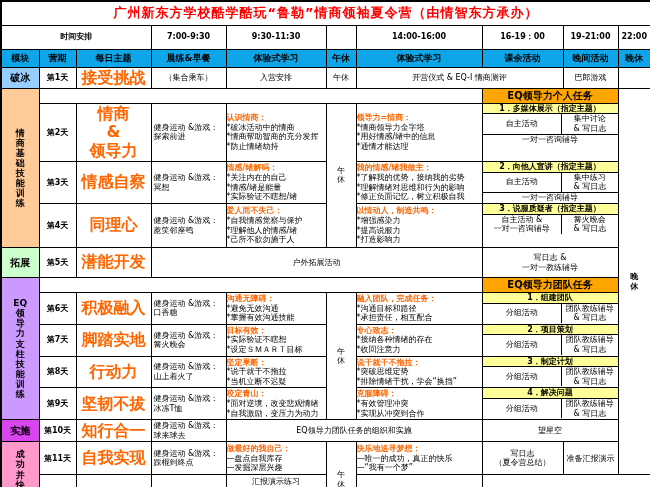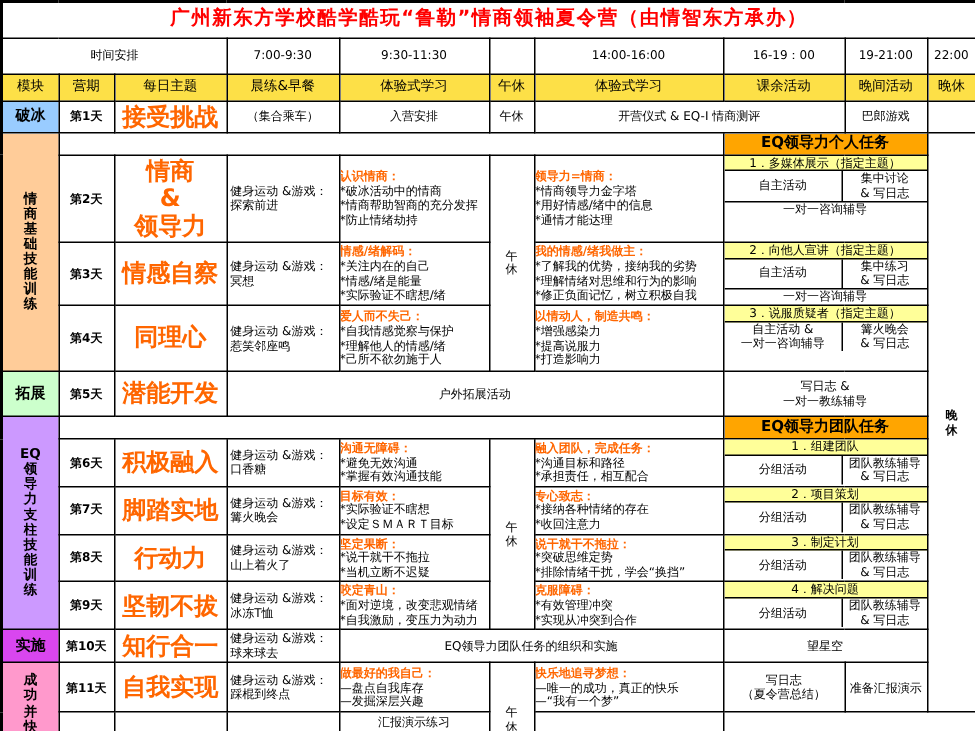--- a/index.html
+++ b/index.html
@@ -2,40 +2,40 @@
 <html><head>
 <meta charset="utf-8">
 <style>
   *{box-sizing:border-box;margin:0;padding:0}
   html,body{background:#fff}
   body{font-family:"DejaVu Sans",sans-serif;width:650px}
   table{border-collapse:collapse;table-layout:fixed;width:650px;border:2px solid #000}
   td{border:1px solid #000;font-size:8px;line-height:1.2;text-align:center;vertical-align:middle;padding:1px;overflow:hidden;color:#000;word-break:break-all}
   .pre{white-space:pre-line}
   .title-cell{color:#ff0000;font-weight:bold;font-size:13px;letter-spacing:1px}
-  .time{font-weight:normal;font-size:10px}
-  .colhead{background:#fde047;font-weight:normal;font-size:9px}
+  .time{font-weight:bold;font-size:10px}
+  .colhead{background:#0ea5e9;font-weight:bold;font-size:9px}
   .mod{font-weight:bold;font-size:10px}
   .mod-v{font-weight:bold;font-size:9px;line-height:1.12}
   .m-ice{background:#99ccff}
   .m-found{background:#ffcc99}
   .m-out{background:#ccffcc}
   .m-pillar{background:#cc99ff}
   .m-impl{background:#d946ef}
   .m-succ{background:#ff99cc}
   .day{font-weight:bold;font-size:8px}
   .theme{color:#ff6600;font-weight:bold;font-size:16px;line-height:1.15}
   .morn{text-align:left;padding-left:2px}
   .blk{text-align:left;padding-left:0;vertical-align:middle}
   .blk .t{color:#ff6600;font-weight:bold;display:block}
   .blk .i{display:block}
   .sec{background:#ffa500;font-weight:bold;font-size:10px}
   .taskcell{padding:0;vertical-align:top}
   .task{display:flex;flex-direction:column;height:100%}
-  .tt{background:#ffff99;font-weight:normal;border-bottom:1px solid #000;flex:0 0 auto;padding:0 1px}
+  .tt{background:#ffff99;font-weight:bold;border-bottom:1px solid #000;flex:0 0 auto;padding:0 1px}
   .tm{flex:1 1 auto;display:flex;align-items:stretch;min-height:14px}
   .tl{flex:0 0 59%;border-right:1px solid #000;display:flex;align-items:center;justify-content:center;white-space:pre-line}
   .tr2{flex:1 1 auto;display:flex;align-items:center;justify-content:center;white-space:pre-line}
   .tb{border-top:1px solid #000;flex:0 0 auto}
   .splitcell{padding:0;vertical-align:top}
   .split{display:flex;flex-direction:column;height:100%}
   .sp-t{border-bottom:1px solid #000;flex:0 0 14px;display:flex;align-items:center;justify-content:center}
   .sp-b{flex:1 1 auto;display:flex;align-items:center;justify-content:center;white-space:pre-line}
   .vtext{font-weight:bold}
 </style>

